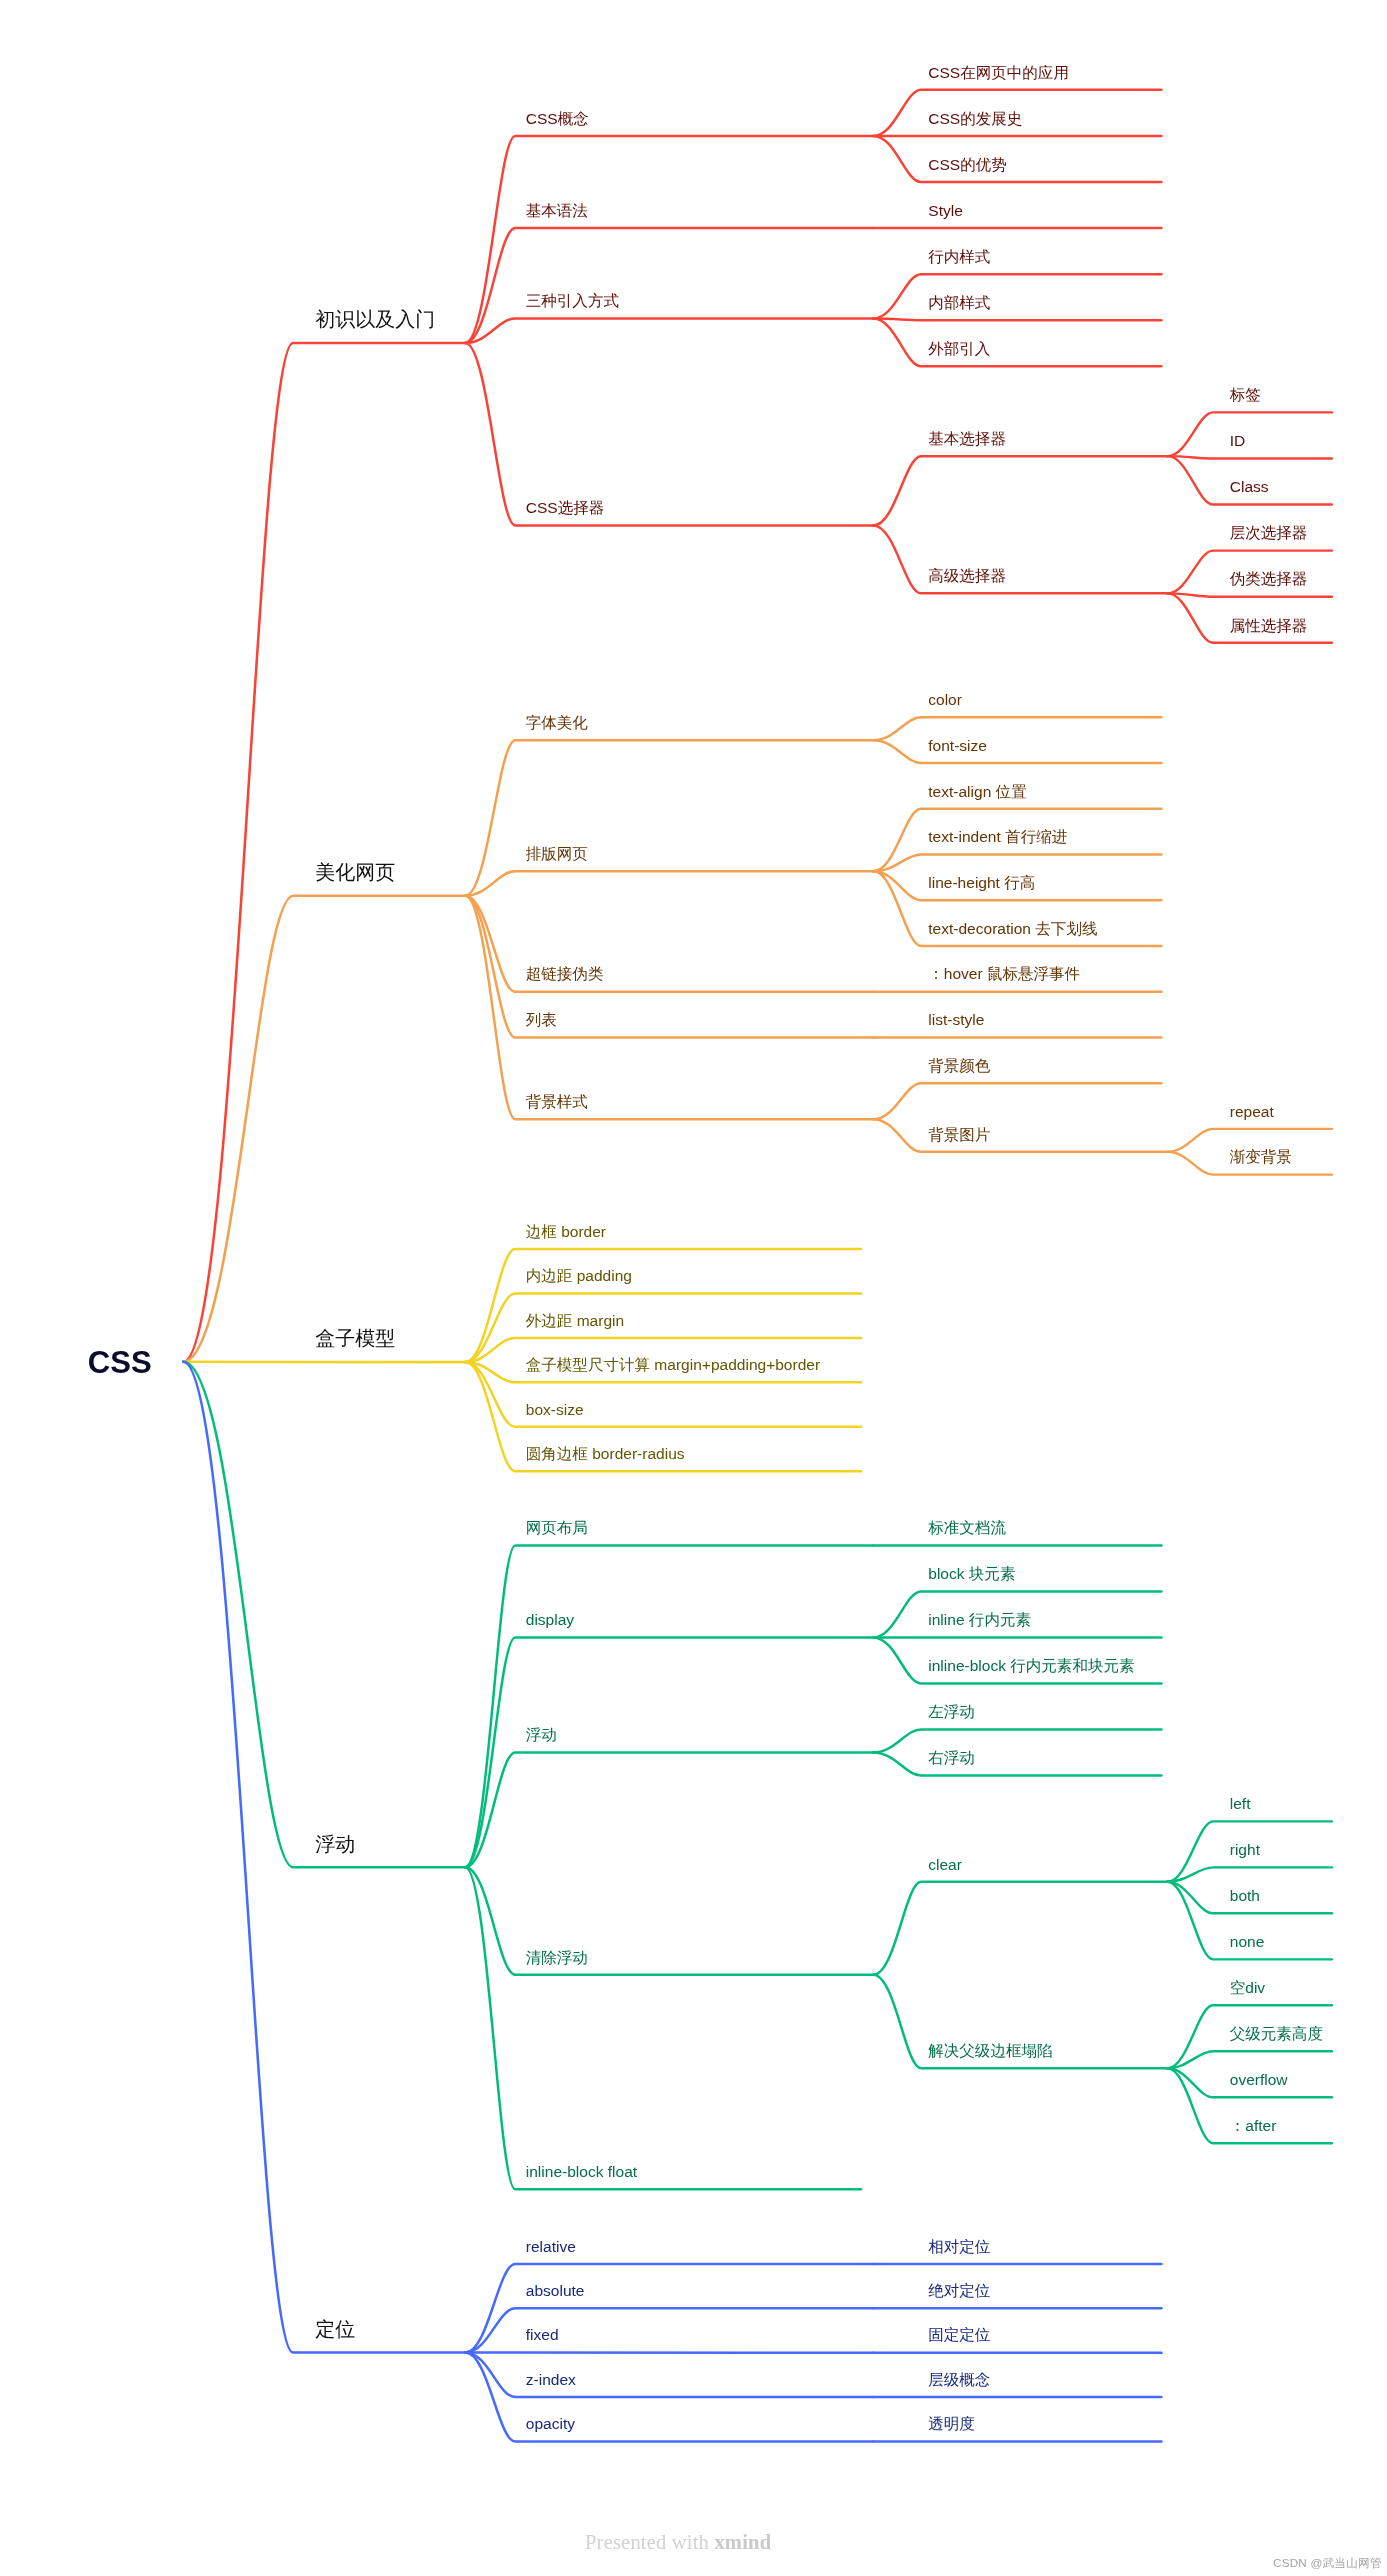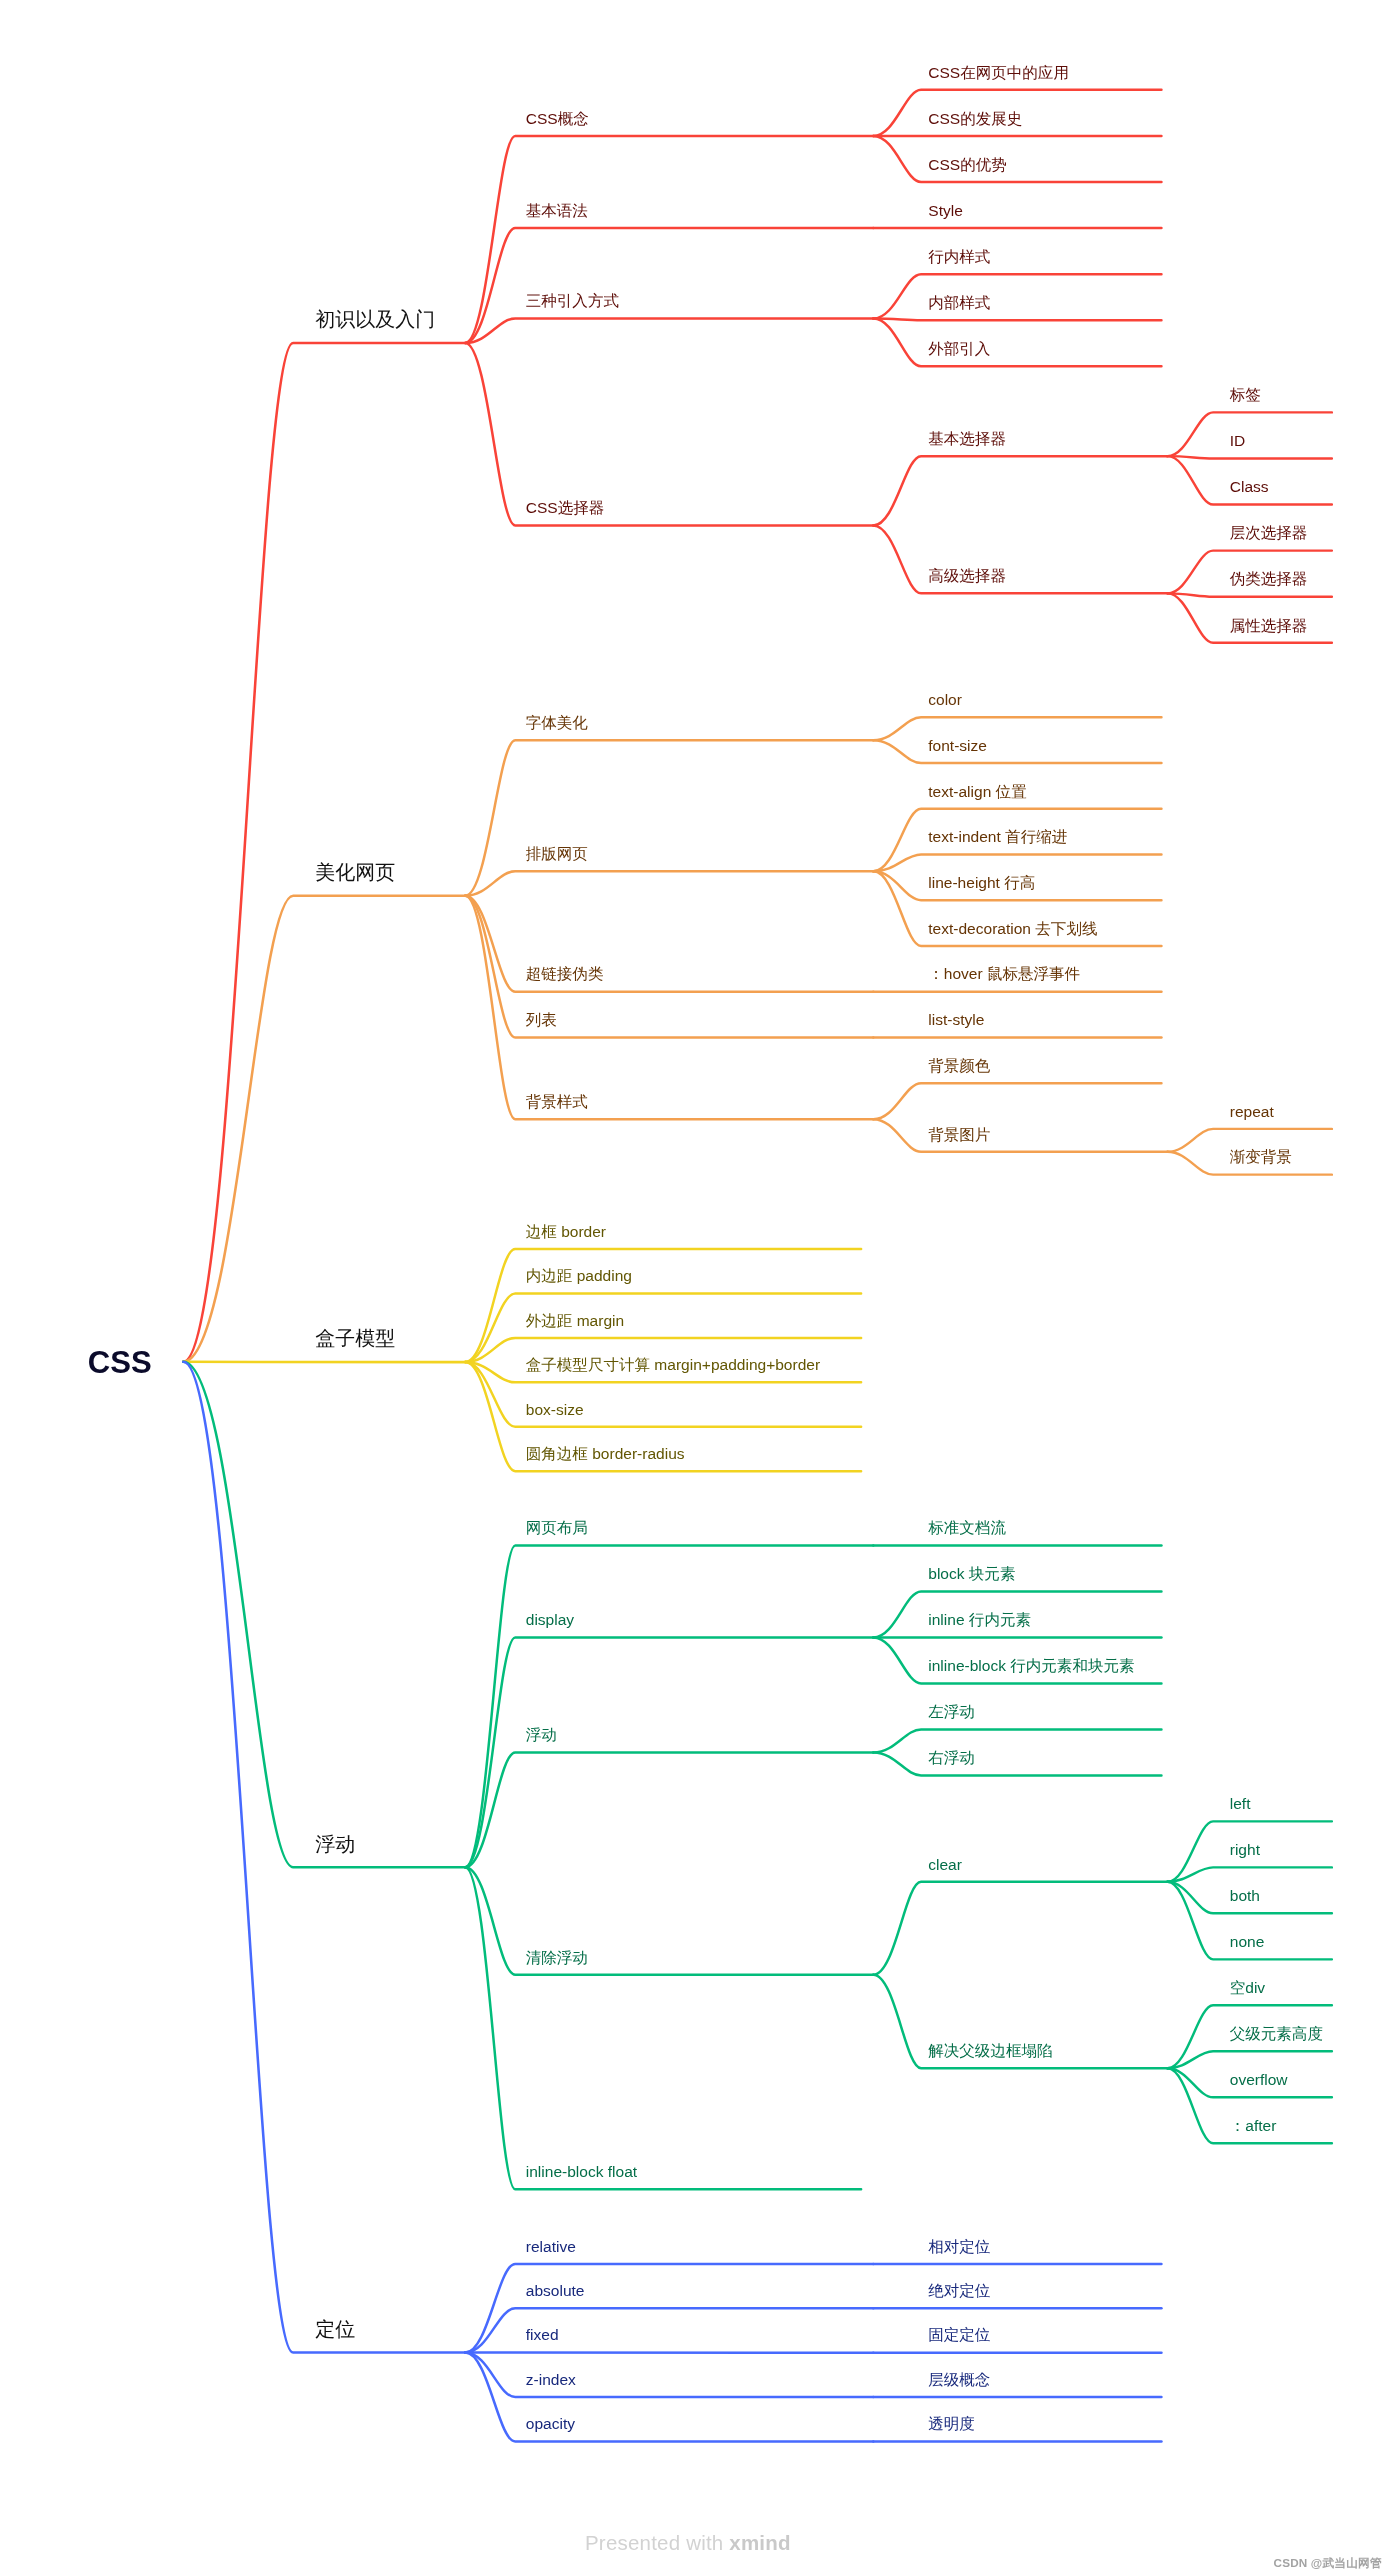--- a/index.html
+++ b/index.html
@@ -4,21 +4,21 @@
 <title>CSS</title>
 <style>
   html,body{margin:0;padding:0;background:#ffffff;}
   body{width:1388px;height:2576px;position:relative;overflow:hidden;
        font-family:"Liberation Sans","DejaVu Sans",sans-serif;}
   #mindmap{position:absolute;left:0;top:0;width:1388px;height:2576px;display:block;}
   text{ -webkit-font-smoothing:antialiased; }
   .t-root{font-weight:bold;letter-spacing:0px;}
   .t-l1{letter-spacing:0px;}
   .t-l2,.t-l3,.t-l4{letter-spacing:0px;}
-  .wm{position:absolute;font-size:20.5px;color:#d2d2d2;letter-spacing:0.2px;white-space:nowrap;}
+  .wm{position:absolute;font-size:20.5px;color:#d2d2d2;letter-spacing:0.2px;white-space:nowrap;font-family:Liberation Serif, serif;}
   .wm b{font-weight:bold;color:#c9c9c9;}
   .csdn{position:absolute;font-size:11.7px;color:#a3a3a3;white-space:nowrap;letter-spacing:0.2px;}
 </style>
 </head>
 <body>
 
 <svg id="mindmap" viewBox="0 0 2500 4640" width="1388" height="2576">
   <g id="links">
       <path d="M330.0 2453.0C425.0 2453.0,462.7 617.7,528.0 617.7L838.0 617.7" stroke="#F94338" stroke-width="4.6" fill="none" stroke-linecap="round" stroke-linejoin="round"></path>
       <path d="M838.0 617.7C879.4 617.7,897.4 244.8,928.0 244.8L1573.0 244.8" stroke="#F94338" stroke-width="4.5" fill="none" stroke-linecap="round" stroke-linejoin="round"></path>
@@ -176,14 +176,14 @@
       <text x="947" y="4215.76" fill="#18297C" font-size="28" class="t-l2">fixed</text>
       <text x="1672" y="4215.76" fill="#18297C" font-size="28" class="t-l3">固定定位</text>
       <text x="947" y="4295.6900000000005" fill="#18297C" font-size="28" class="t-l2">z-index</text>
       <text x="1672" y="4295.6900000000005" fill="#18297C" font-size="28" class="t-l3">层级概念</text>
       <text x="947" y="4375.62" fill="#18297C" font-size="28" class="t-l2">opacity</text>
       <text x="1672" y="4375.62" fill="#18297C" font-size="28" class="t-l3">透明度</text>
     </g>
 </svg>
 
 <div class="wm" id="watermark" style="left: 585px; top: 2531px;"><span>Presented with </span><b>xmind</b></div>
-<div class="csdn" id="credit" style="right: 6.1px; top: 2556px; font-weight: bold;">CSDN @武当山网管</div>
+<div class="csdn" id="credit" style="right: 6.1px; top: 2556px;">CSDN @武当山网管</div>
 
 
 </body></html>

